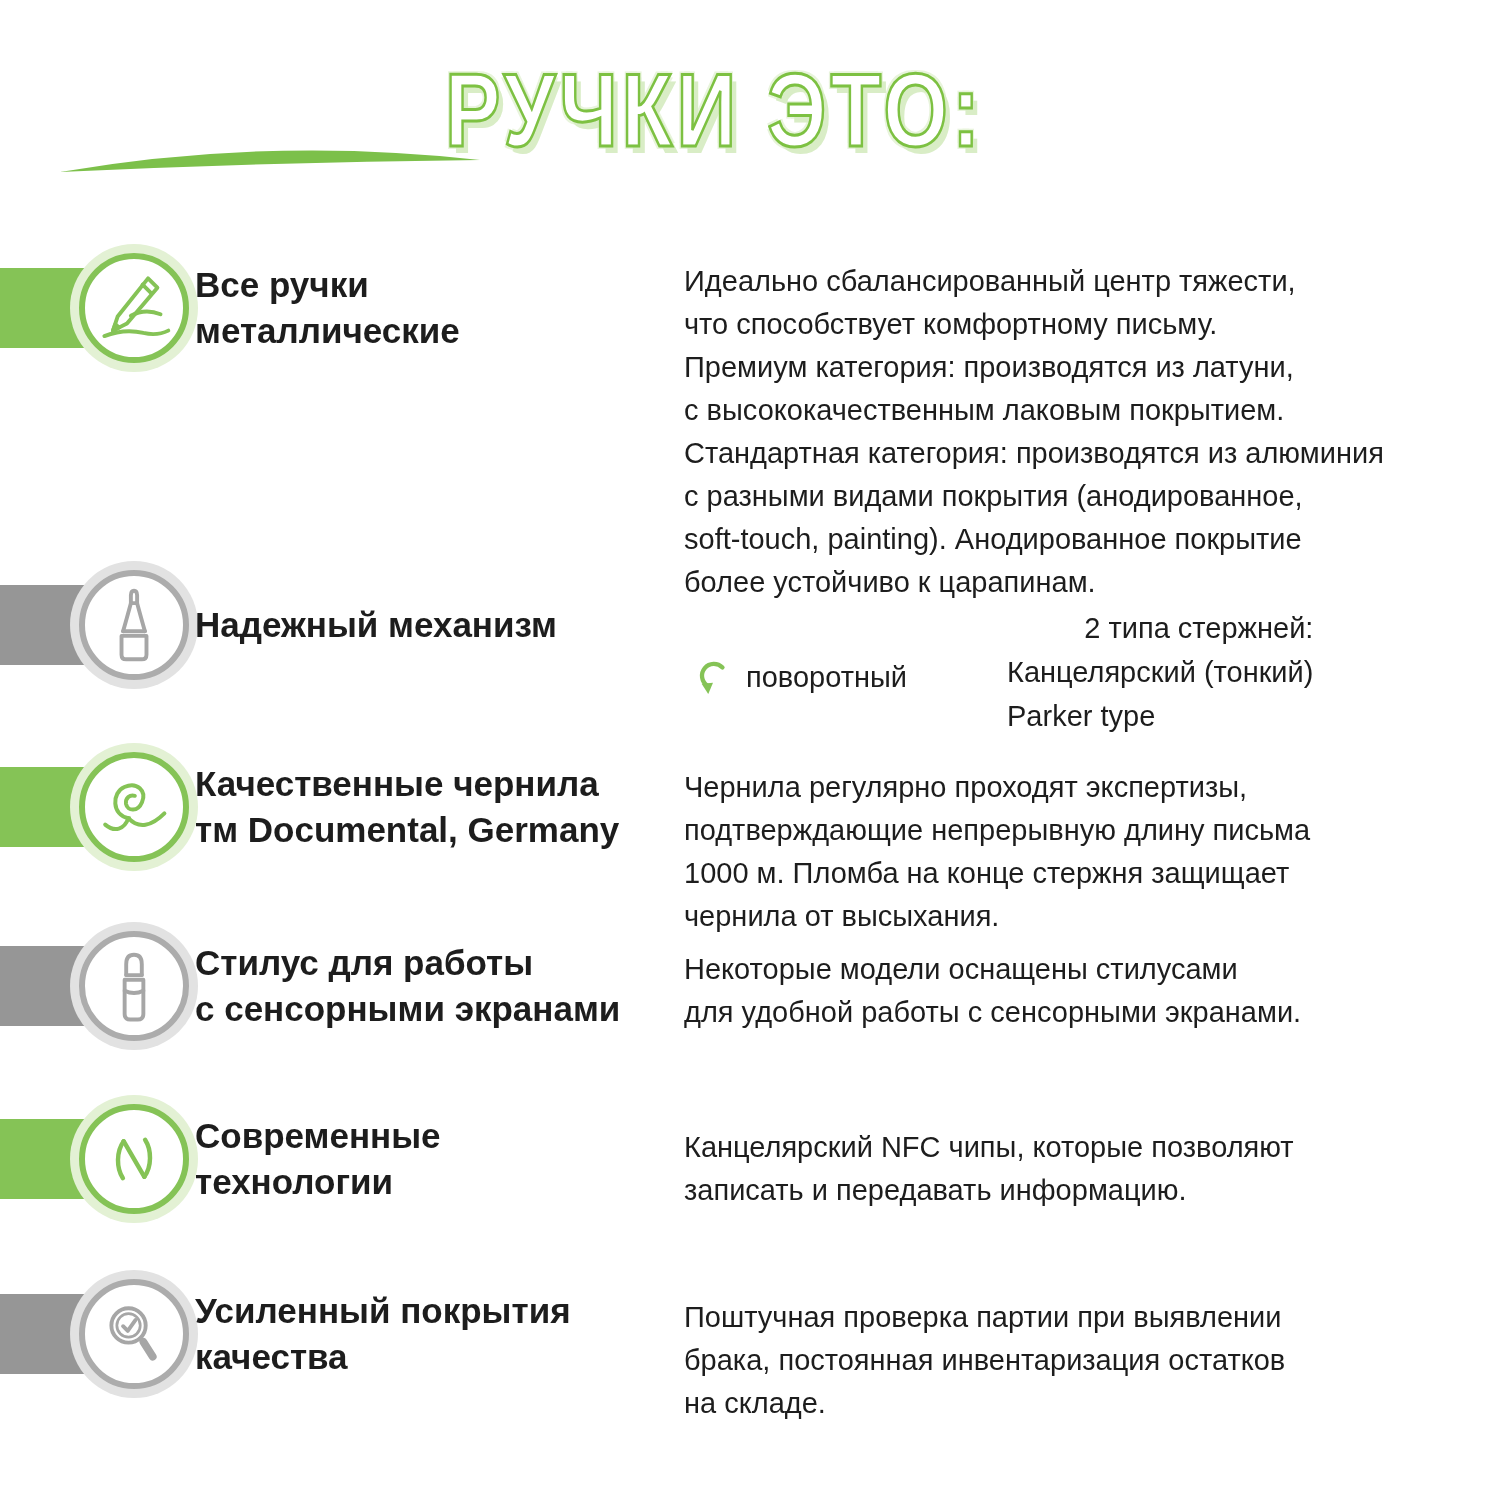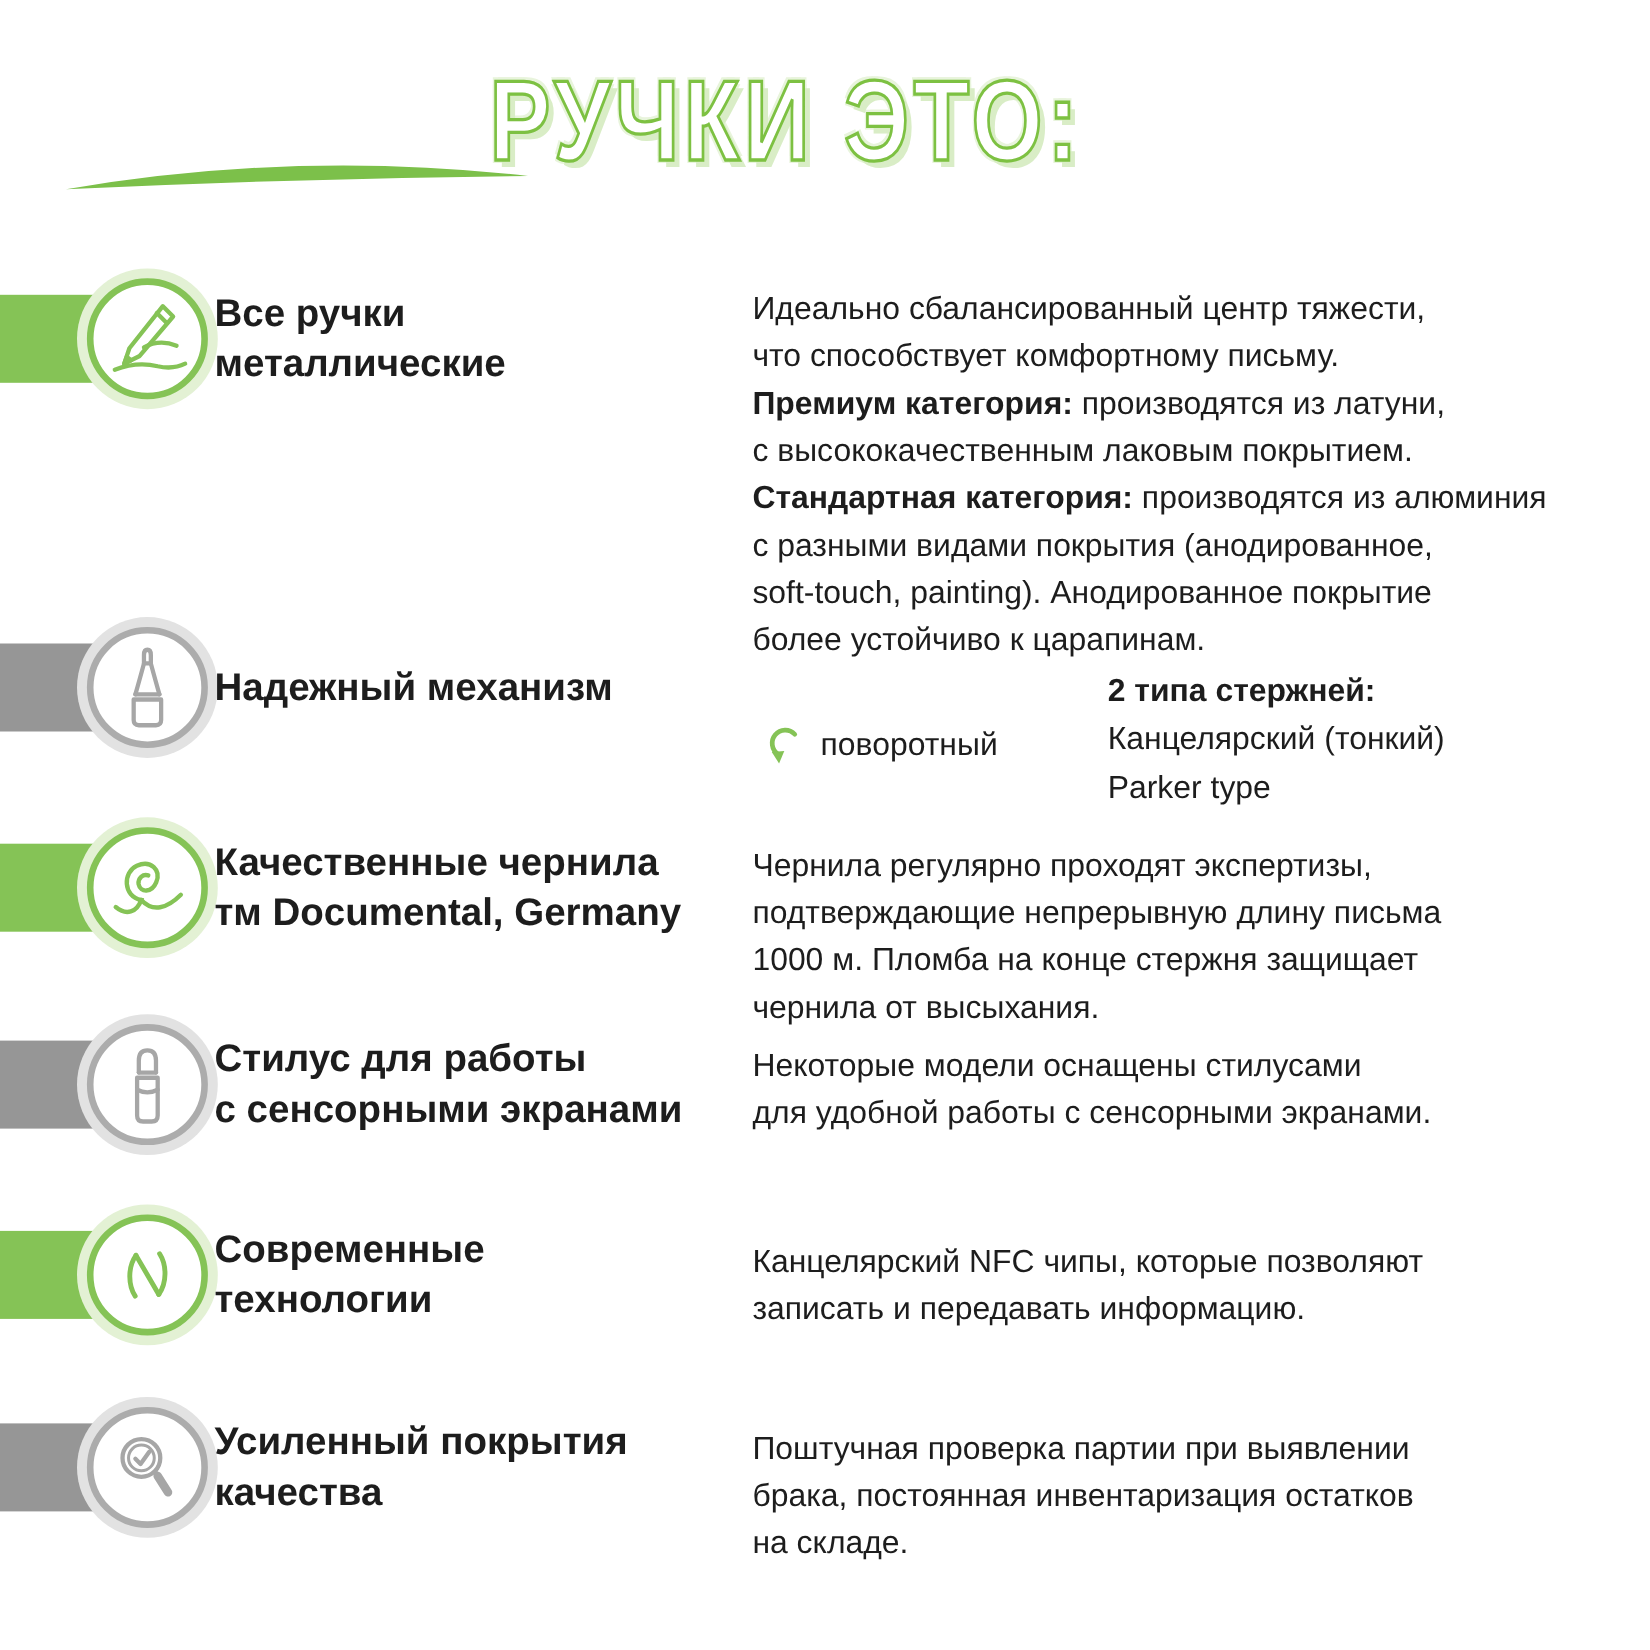--- a/index.html
+++ b/index.html
@@ -27,21 +27,21 @@
   .badge.gray {background:#e2e2e2;}
   .badge-inner{position:absolute;left:9px;top:9px;width:110px;height:110px;border-radius:50%;
         background:#ffffff;box-sizing:border-box;}
   .badge.green .badge-inner{border:6px solid #85c356;color:#85c356;}
   .badge.gray  .badge-inner{border:6px solid #acacac;color:#a6a6a6;}
   .badge-inner svg{position:absolute;left:50%;top:50%;transform:translate(-50%,-50%);}
 
   .title{position:absolute;left:195px;margin:0;font-size:35px;line-height:46px;font-weight:700;
         white-space:pre-line;transform:translateY(-50%);z-index:3;}
   .body{position:absolute;left:684px;font-size:29px;line-height:43px;white-space:pre-line;z-index:3;}
-  .b{font-weight:700;}
+  .b{font-weight:400;text-align:right;}
 
   .mech{position:absolute;left:694px;z-index:3;}
   .mech-row{display:flex;align-items:center;height:46px;margin-top:48px;}
   .mech-row svg{flex:0 0 auto;margin-right:14px;color:#85c356;}
   .mech-row span{font-size:29px;}
   .refills{position:absolute;left:1007px;z-index:3;font-size:29px;line-height:44px;}
 </style>
 </head>
 <body>
 

